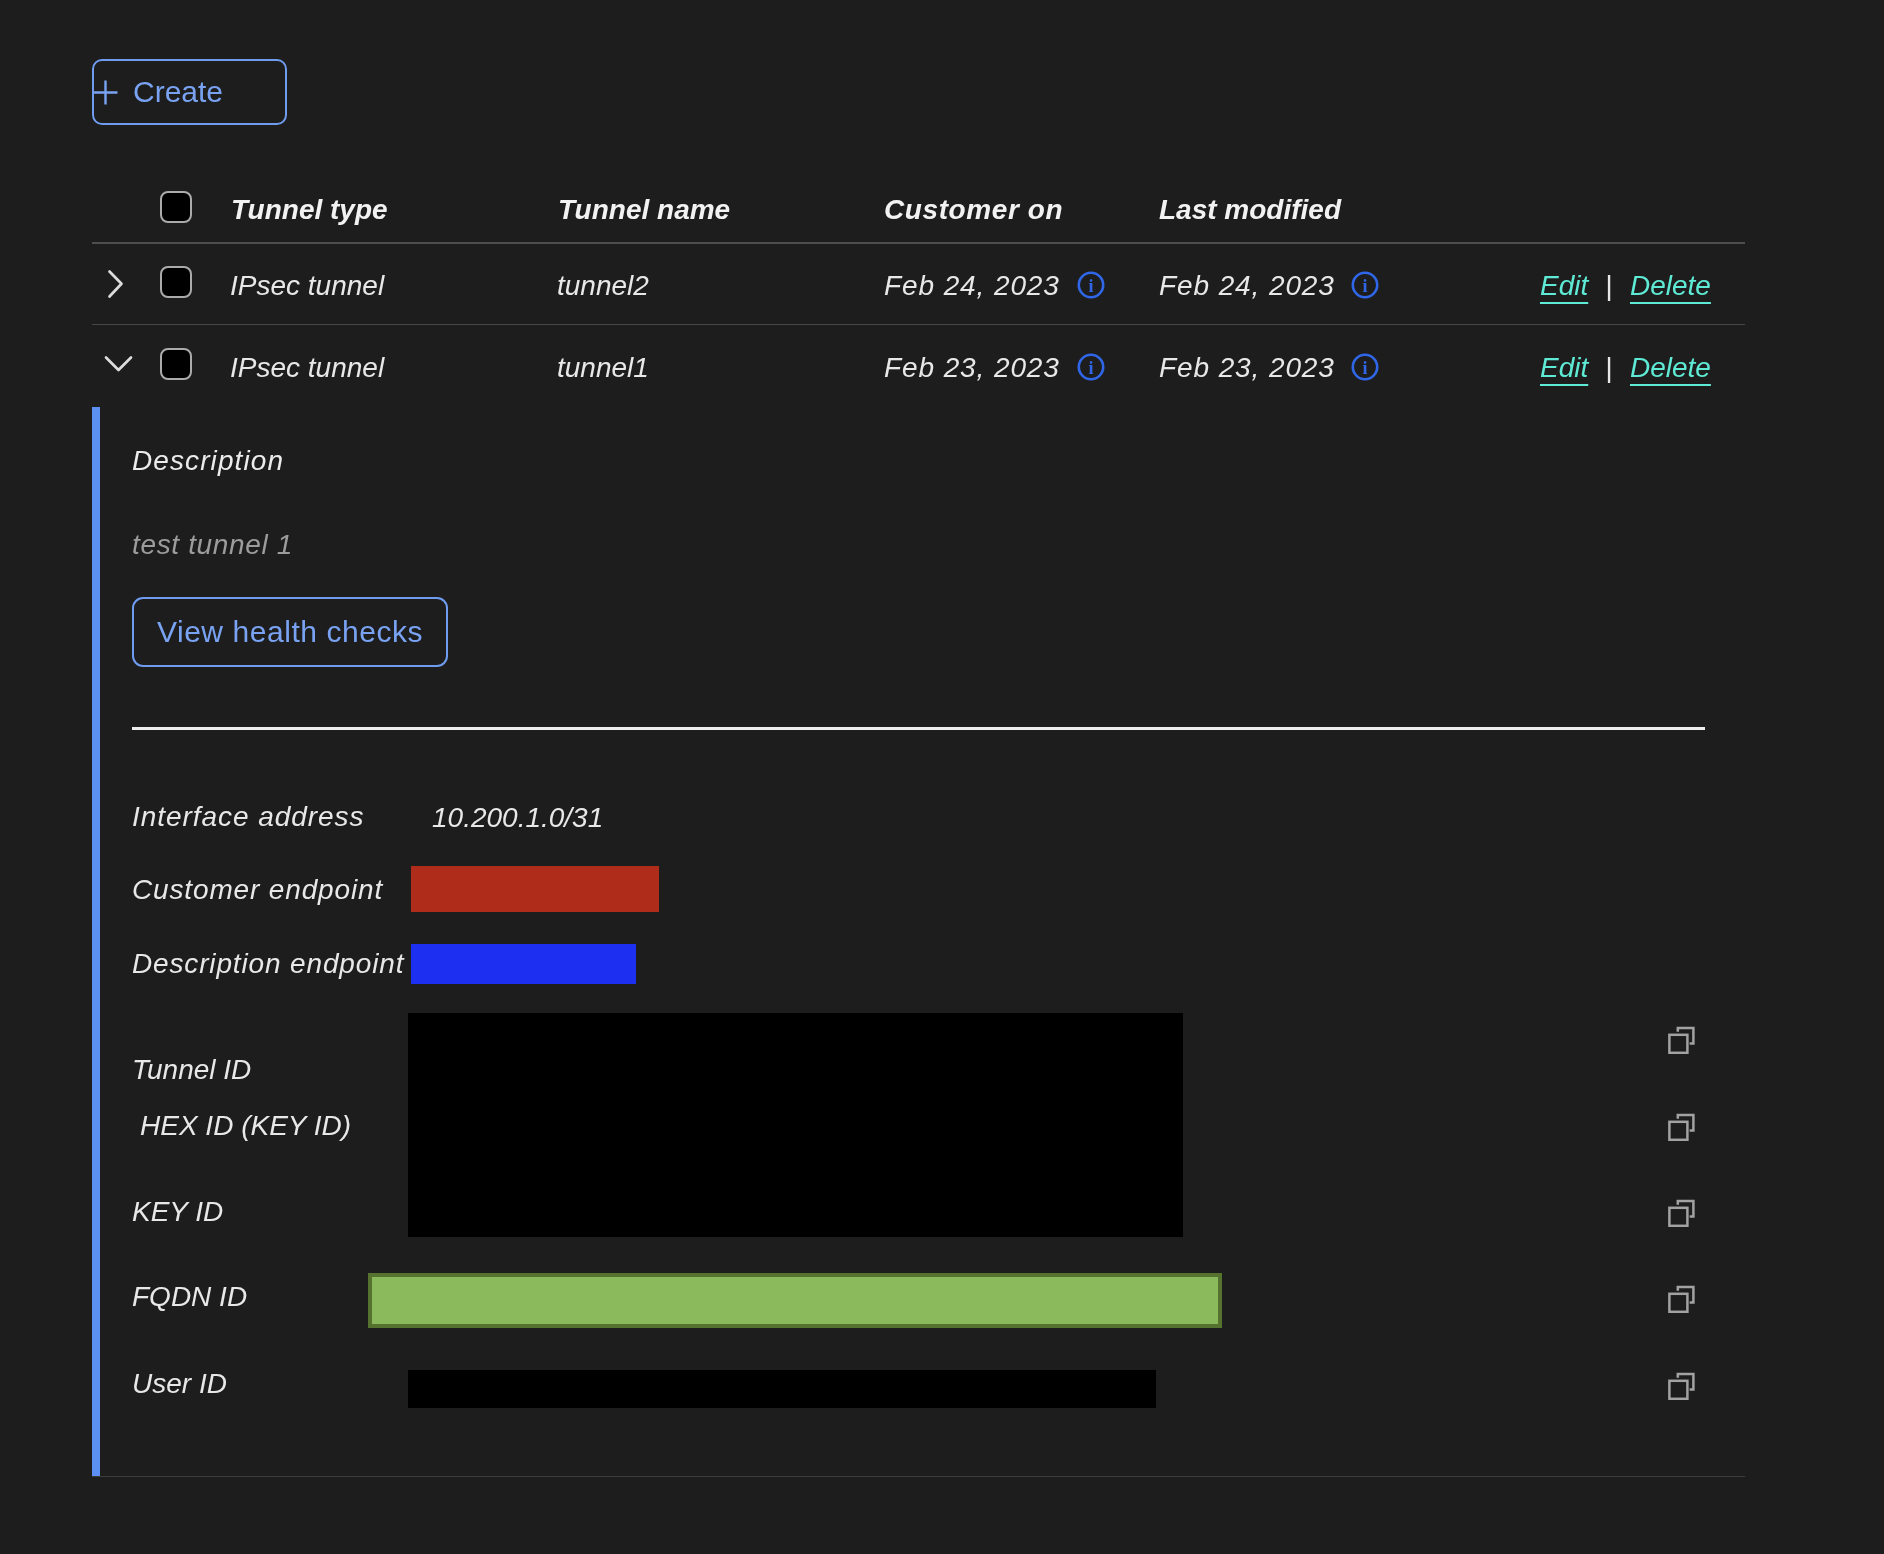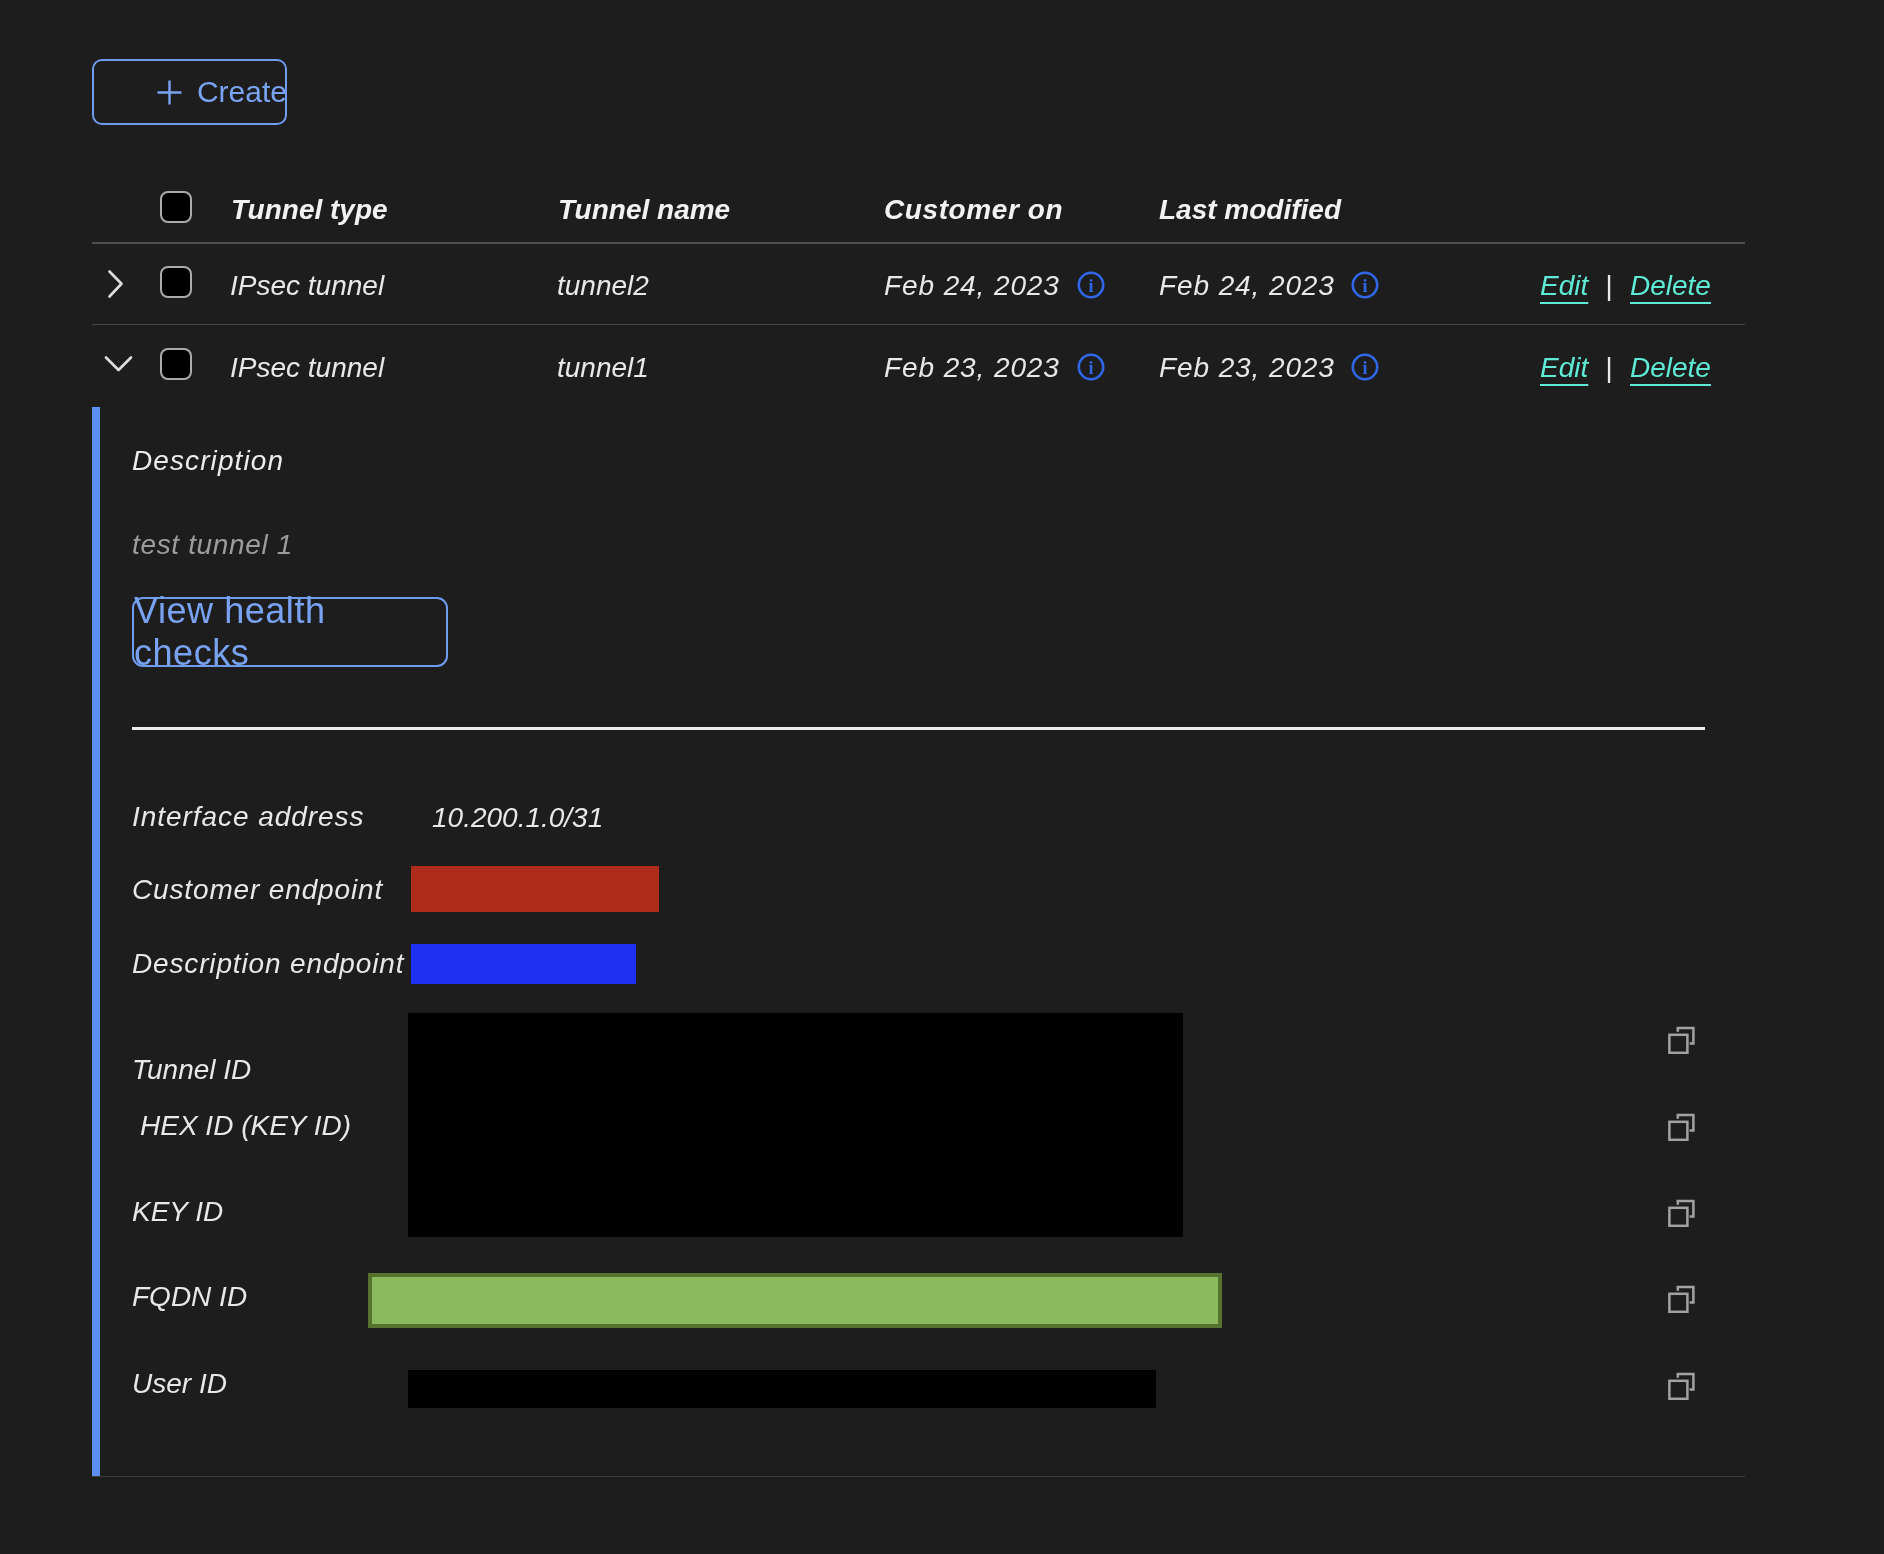--- a/index.html
+++ b/index.html
@@ -10,21 +10,21 @@
   .bold { font-weight:bold; color:#f2f2f2; }
   .blue { color:#79a3f2; }
   .link { color:#5eead4; text-decoration:underline; text-underline-offset:7px; text-decoration-thickness:2px; }
   .hline { position:absolute; height:1px; background:#474747; }
   .cb { position:absolute; width:32px; height:32px; border:2px solid #ababab; border-radius:8px; background:#000; }
 </style>
 </head>
 <body>
 
 <div class="abs" style="left:92px; top:59px; width:195px; height:66px; border:2px solid #6f9cee; border-radius:10px;"></div>
-<div class="abs blue" style="left:92px; top:59px; width:195px; height:66px; display:flex; align-items:center; justify-content:flex-end; font-size:30px;">
+<div class="abs blue" style="left:92px; top:59px; width:195px; height:66px; display:flex; align-items:center; justify-content:flex-start; font-size:30px;">
   <svg width="27" height="27" viewBox="0 0 27 27" style="margin-right:14px;">
       <path d="M13.5 1.5 V25.5 M1.5 13.5 H25.5" stroke="#79a3f2" stroke-width="2.4" fill="none"></path>
     </svg>Create
 </div>
 
 <div class="cb" style="left:160px; top:191px;"></div>
 <div class="abs txt bold" style="left:231px; top:194px;">Tunnel type</div>
 <div class="abs txt bold" style="left:558px; top:194px;">Tunnel name</div>
 <div class="abs txt bold" style="left:884px; top:194px; letter-spacing:0.6px;">Customer on</div>
 <div class="abs txt bold" style="left:1159px; top:194px;">Last modified</div>
@@ -70,21 +70,21 @@
 <div class="abs txt link" style="left:1540px; top:352px;">Edit</div>
 <div class="abs txt" style="left:1605px; top:352px; color:#e8e8e8;">|</div>
 <div class="abs txt link" style="left:1630px; top:352px;">Delete</div>
 
 <div class="abs" style="left:92px; top:407px; width:8px; height:1070px; background:#5b8ff2;"></div>
 
 <div class="abs txt" style="left:132px; top:445px; color:#ececec; letter-spacing:1.1px;">Description</div>
 <div class="abs txt" style="left:132px; top:529px; color:#9c9c9c; letter-spacing:0.65px;">test tunnel 1</div>
 
 <div class="abs" style="left:132px; top:597px; width:316px; height:70px; border:2px solid #6f9cee; border-radius:11px; display:flex; align-items:center; justify-content:center;">
-  <span class="blue" style="font-size:36px; letter-spacing:0.55px;">View health checks</span>
+  <span class="blue" style="font-size:30px; letter-spacing:0.55px;">View health checks</span>
 </div>
 
 <div class="abs" style="left:132px; top:727px; width:1573px; height:3px; background:#ededed;"></div>
 
 <div class="abs txt" style="left:132px; top:801px; letter-spacing:0.95px;">Interface address</div>
 <div class="abs txt" style="left:432px; top:802px;">10.200.1.0/31</div>
 
 <div class="abs txt" style="left:132px; top:874px; letter-spacing:0.85px;">Customer endpoint</div>
 <div class="abs" style="left:411px; top:866px; width:248px; height:46px; background:#b02c1a;"></div>
 

